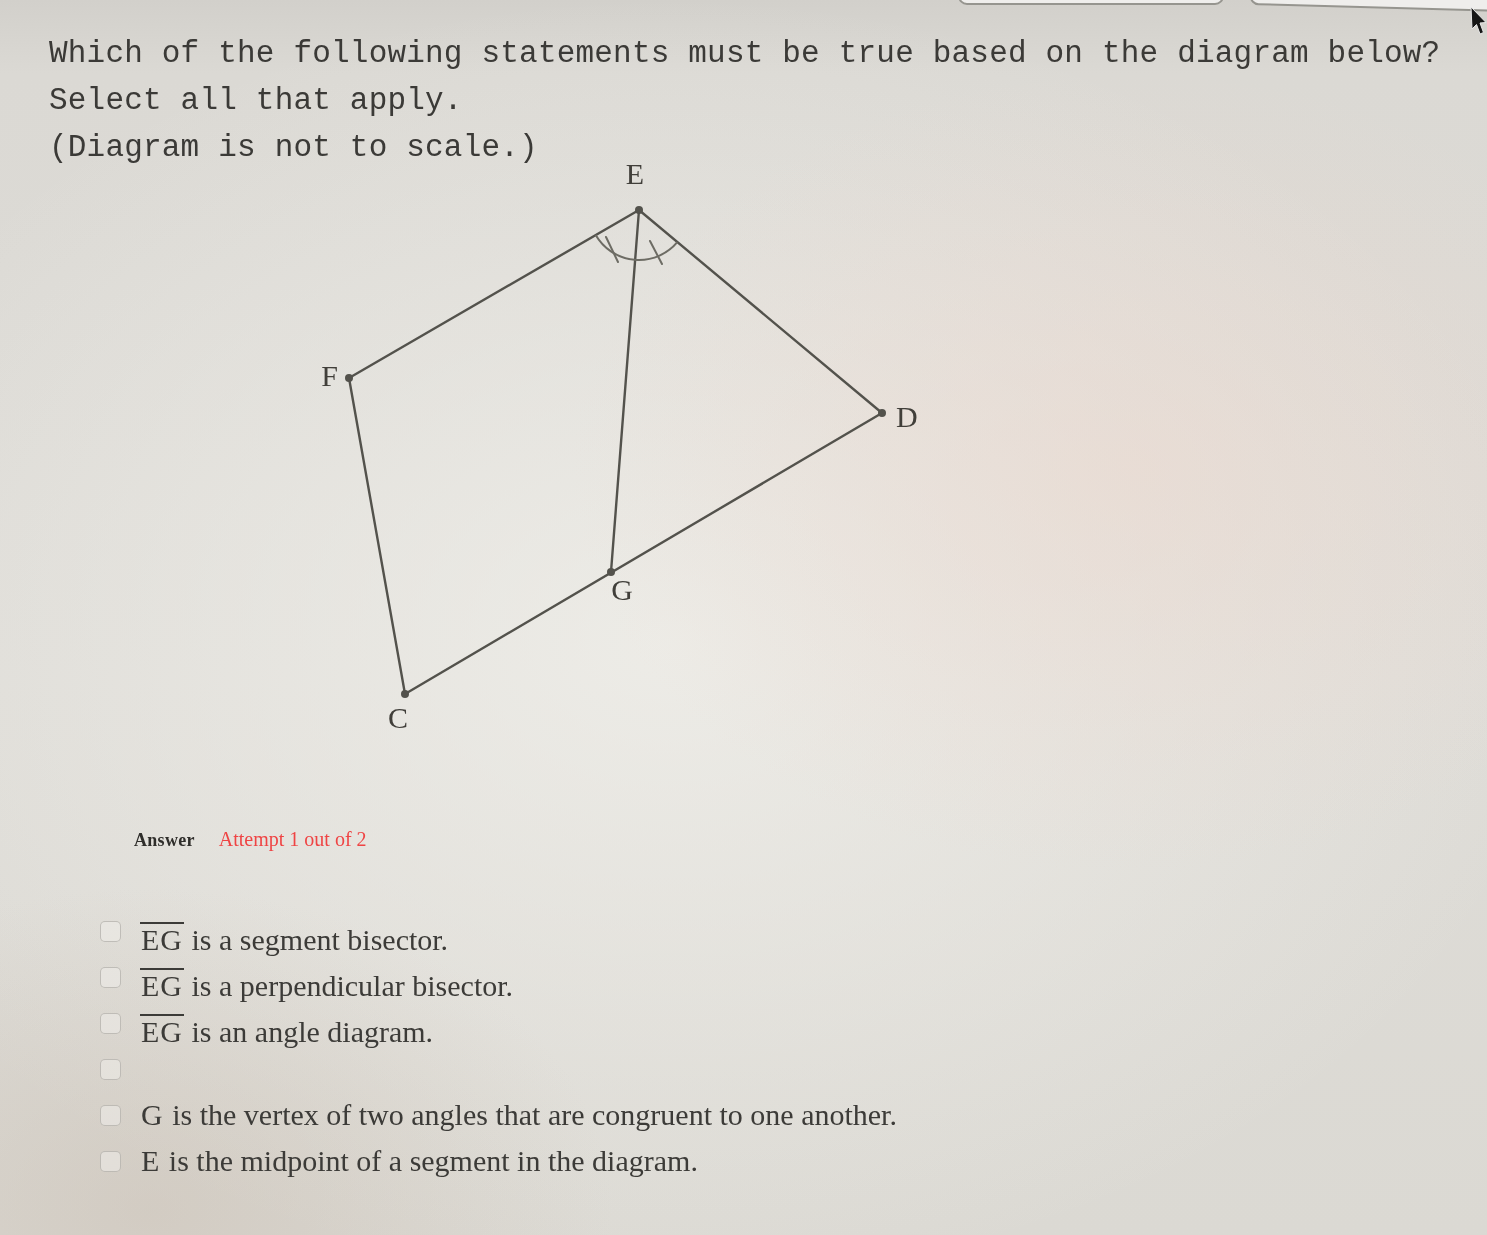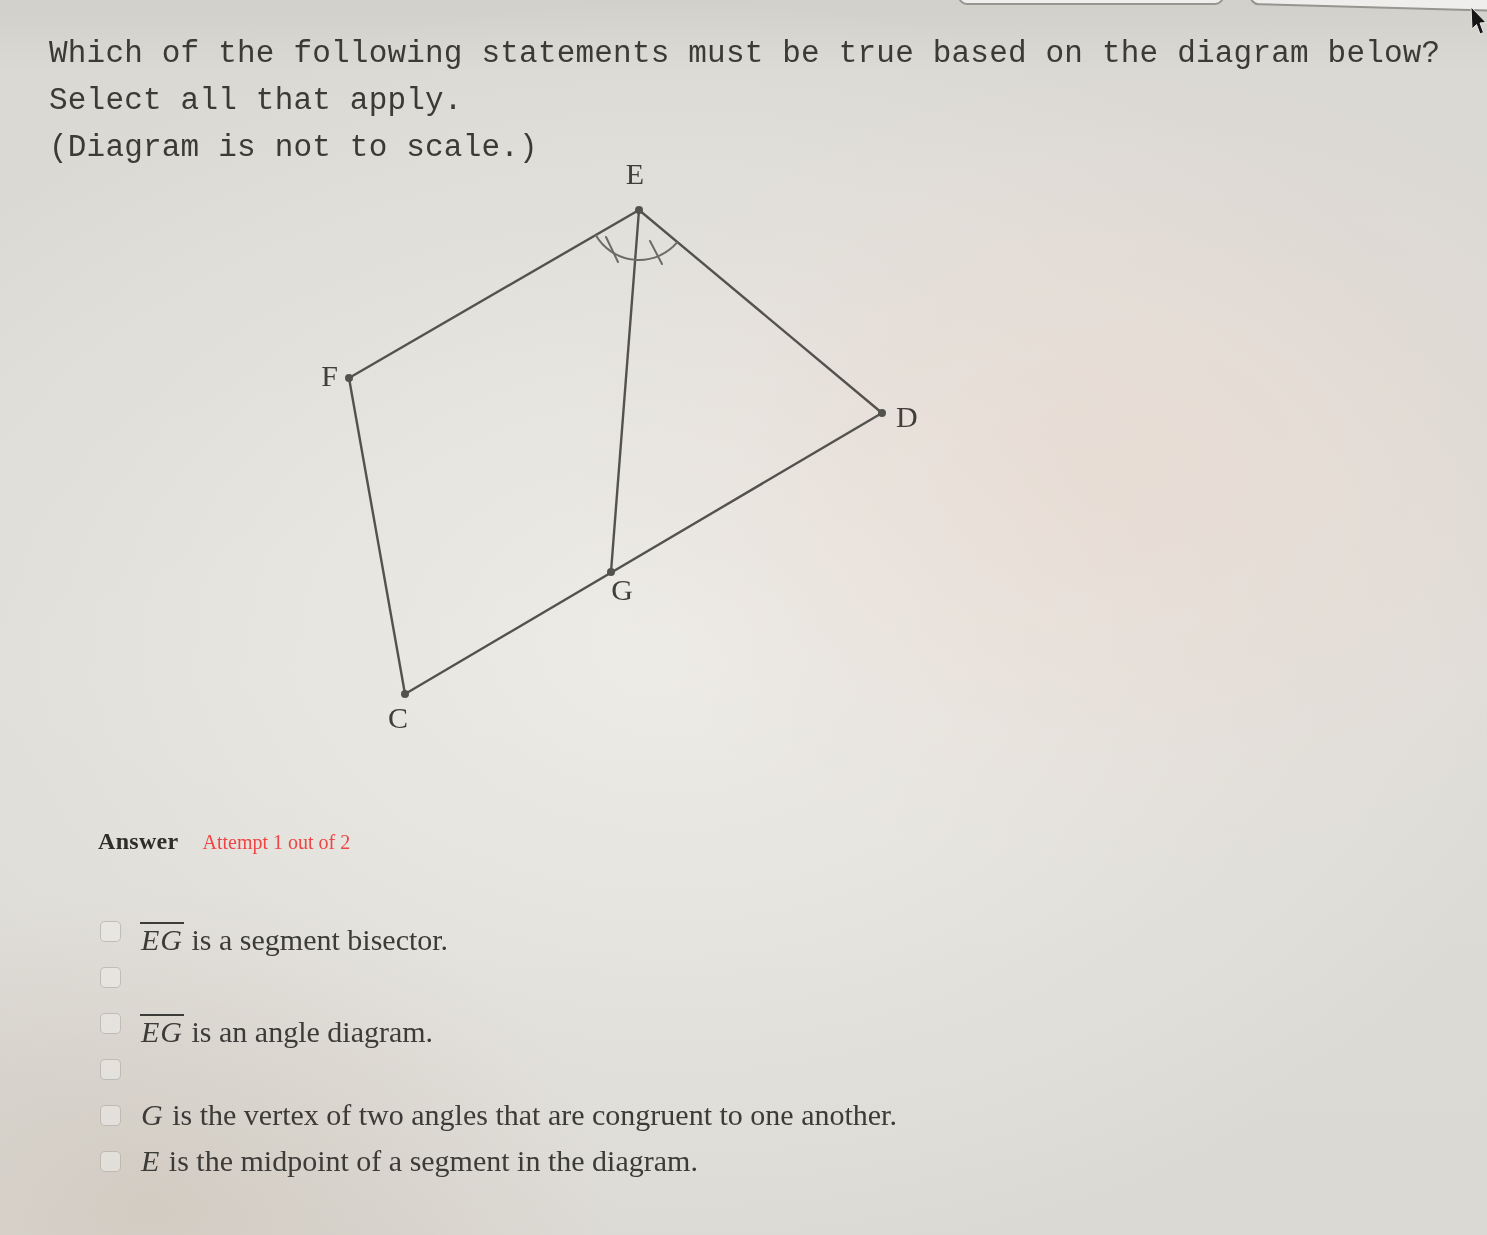--- a/index.html
+++ b/index.html
@@ -24,31 +24,31 @@
   
   #question{
     position:absolute;left:49px;top:30px;width:1400px;
     font-size:31px;line-height:47px;color:#3b3a37;letter-spacing:.2px;font-family:Liberation Mono, monospace;
   }
   
   #diagram{position:absolute;left:0;top:0;}
   #diagram text{font-family:"Liberation Serif",serif;font-size:30px;}
   
   #answerRow{position:absolute;left:98px;top:828px;display:flex;align-items:baseline;gap:24px;}
-  #answerLabel{font-size:24px;font-weight:bold;color:#2f2e2b;letter-spacing:.3px;}
+  #answerLabel{font-size:18px;font-weight:bold;color:#2f2e2b;letter-spacing:.3px;margin-left:36px;}
   #attempt{font-size:20px;color:#ef4444;}
   
   #options{position:absolute;left:100px;top:908px;}
   .opt-row{display:flex;align-items:center;height:46px;gap:19px;}
   .cb{
     width:21px;height:21px;flex:0 0 21px;box-sizing:border-box;border-radius:5px;
     border:1.5px solid rgba(158,156,150,.55);background:rgba(238,237,233,.55);
   }
   .opt-label{font-size:30px;color:#3c3b38;white-space:nowrap;}
-  .math{font-style:italic;letter-spacing:1px;padding:0 1px;margin-top:16px;}
+  .math{letter-spacing:1px;padding:0 1px;margin-top:16px;}
   .ov{border-top:2px solid #3c3b38;line-height:1;display:inline-block;padding-top:1px;}
 </style>
 </head>
 <body>
 
 <div id="topBtn1" class="top-btn"></div>
 <div id="topBtn2" class="top-btn"></div>
 
 <svg id="cursor" width="26" height="32" viewBox="0 0 26 32">
   <path d="M9,1 L10,23 L14.5,18.5 L18,28 L21.5,26.5 L18,17 L24,16.5 Z" fill="#161616" stroke="#e8e8e8" stroke-width="1"></path>
@@ -85,20 +85,21 @@
   <span id="attempt">Attempt 1 out of 2</span>
 </div>
 
 <div id="options">
     <div class="opt-row">
       <span class="cb"></span>
       <span class="opt-label"><span class="math ov">EG</span><span class="plain"> is a segment bisector.</span></span>
     </div>
     <div class="opt-row">
       <span class="cb"></span>
+      <span class="opt-label"><span class="math ov">EG</span><span class="plain"> is a perpendicular bisector.</span></span>
     </div>
     <div class="opt-row">
       <span class="cb"></span>
       <span class="opt-label"><span class="math ov">EG</span><span class="plain"> is an angle diagram.</span></span>
     </div>
     <div class="opt-row">
       <span class="cb"></span>
     </div>
     <div class="opt-row">
       <span class="cb"></span>

